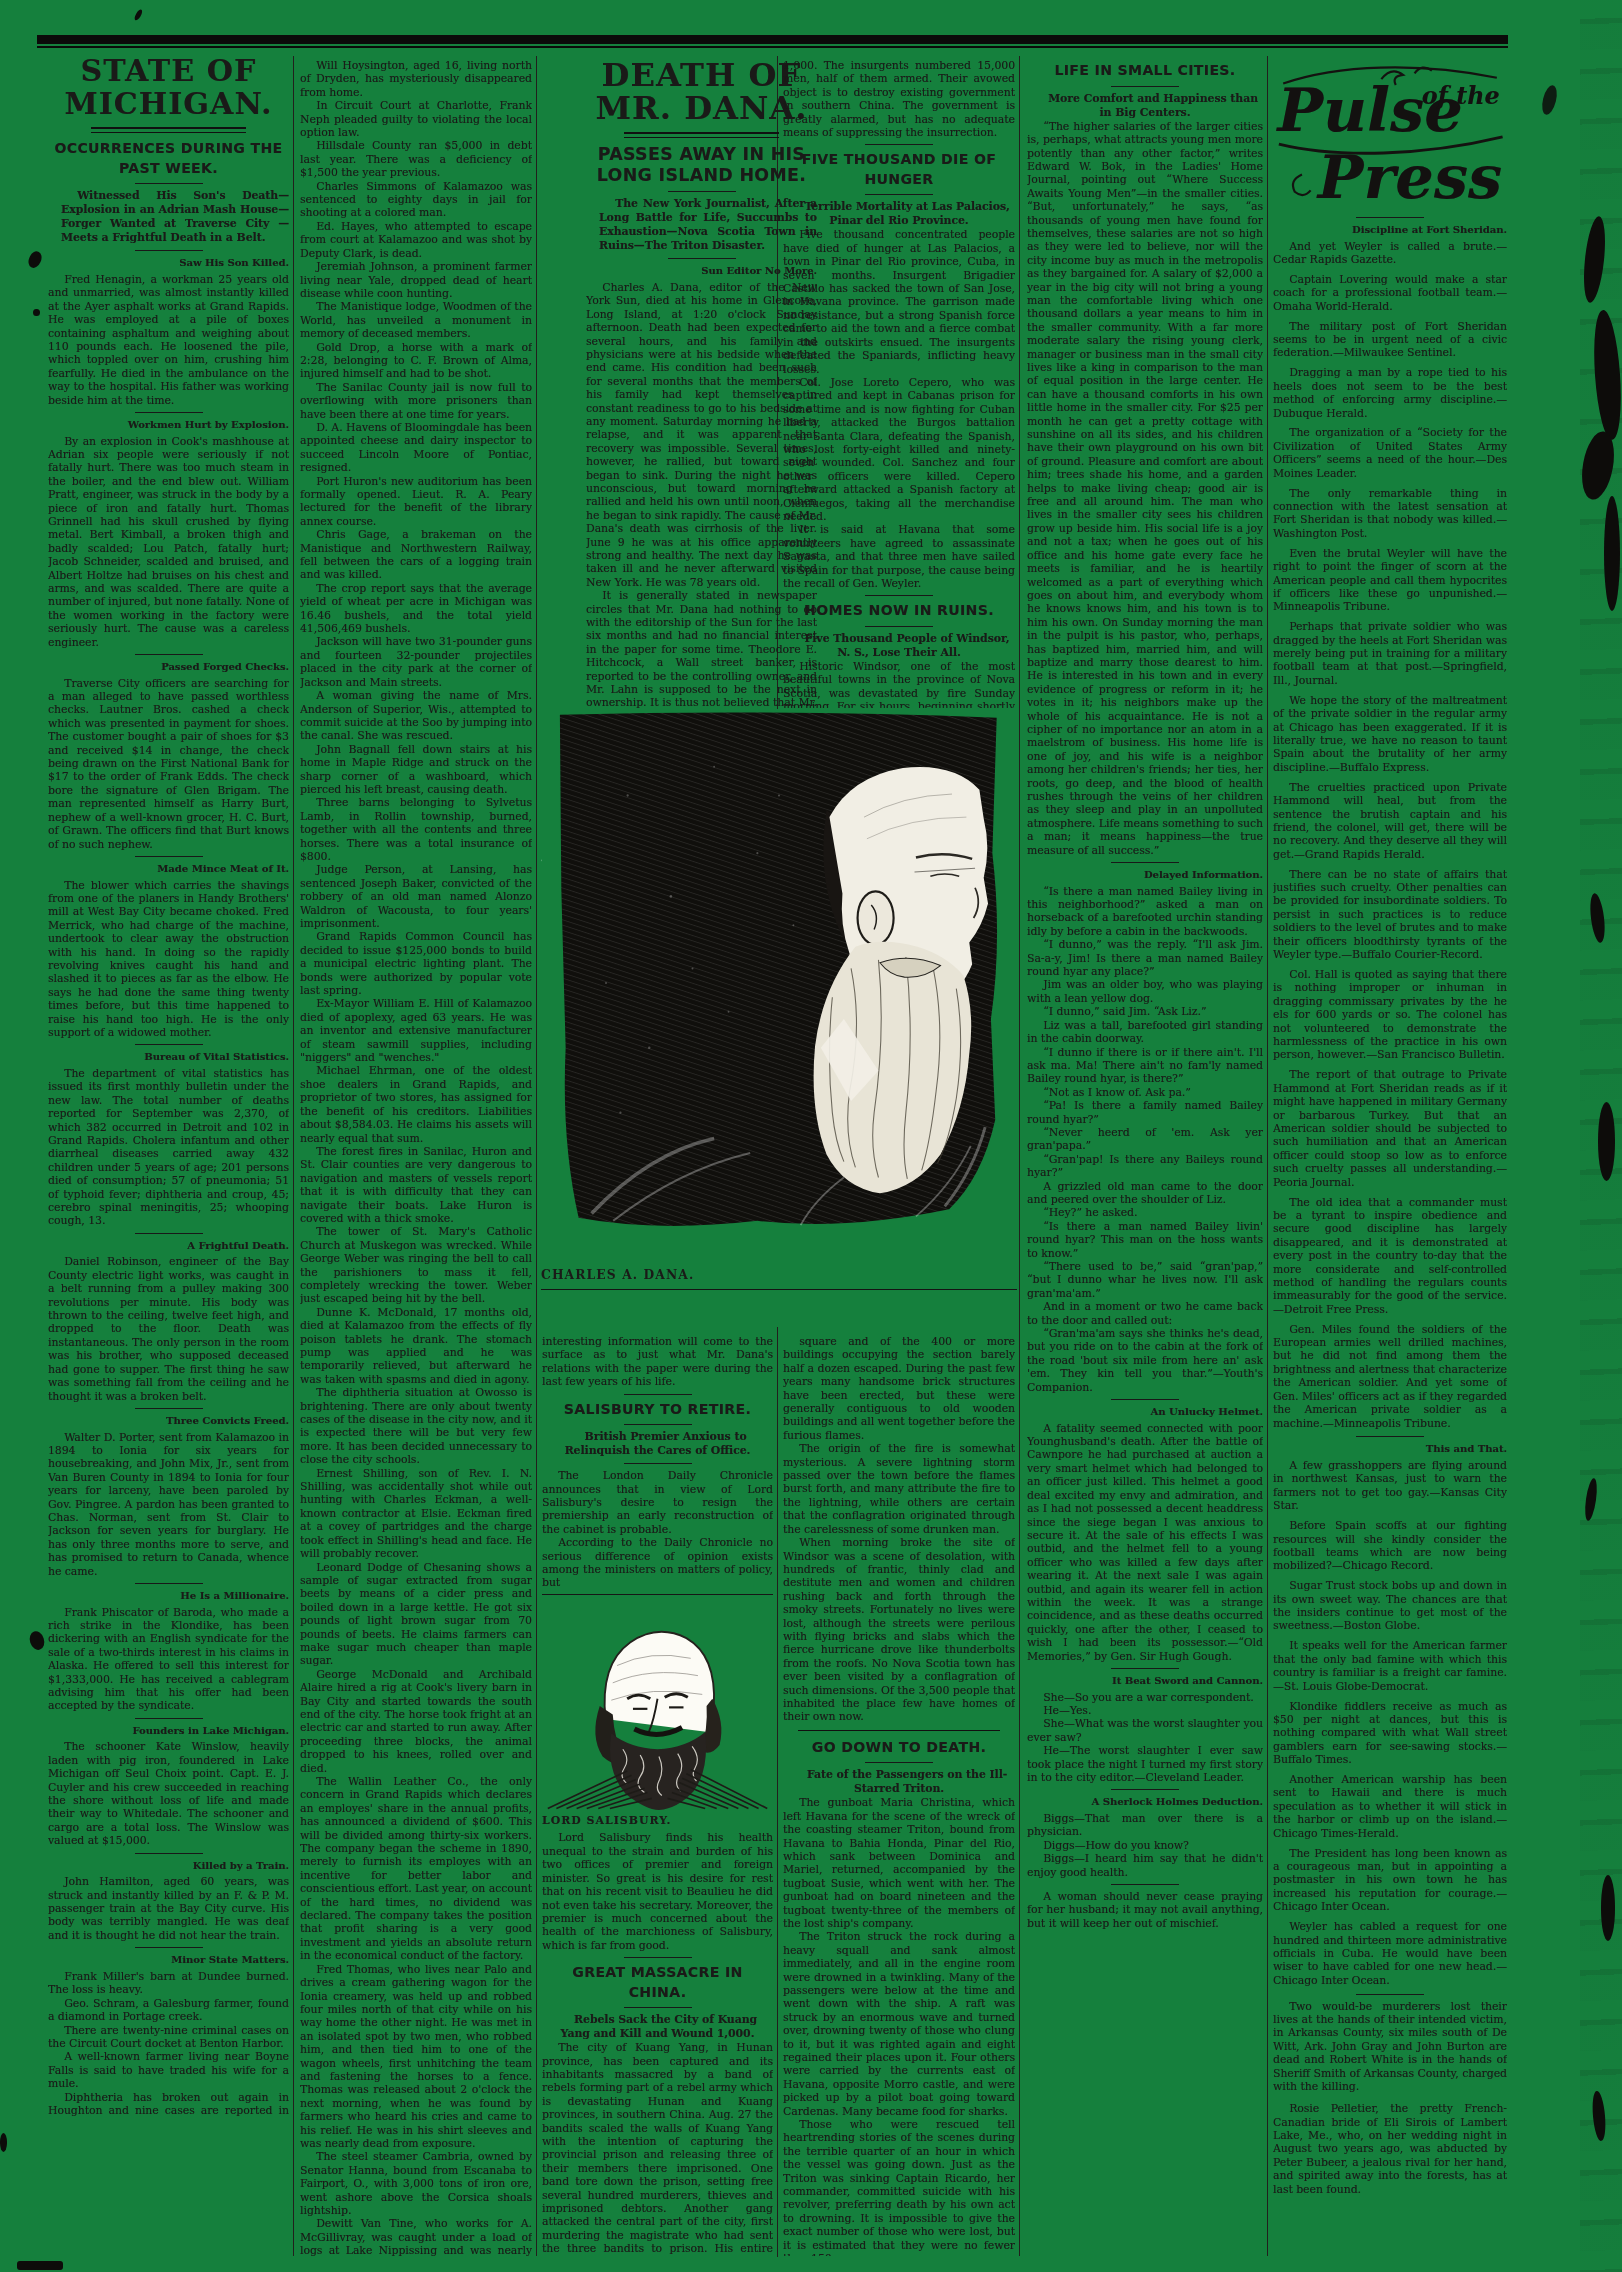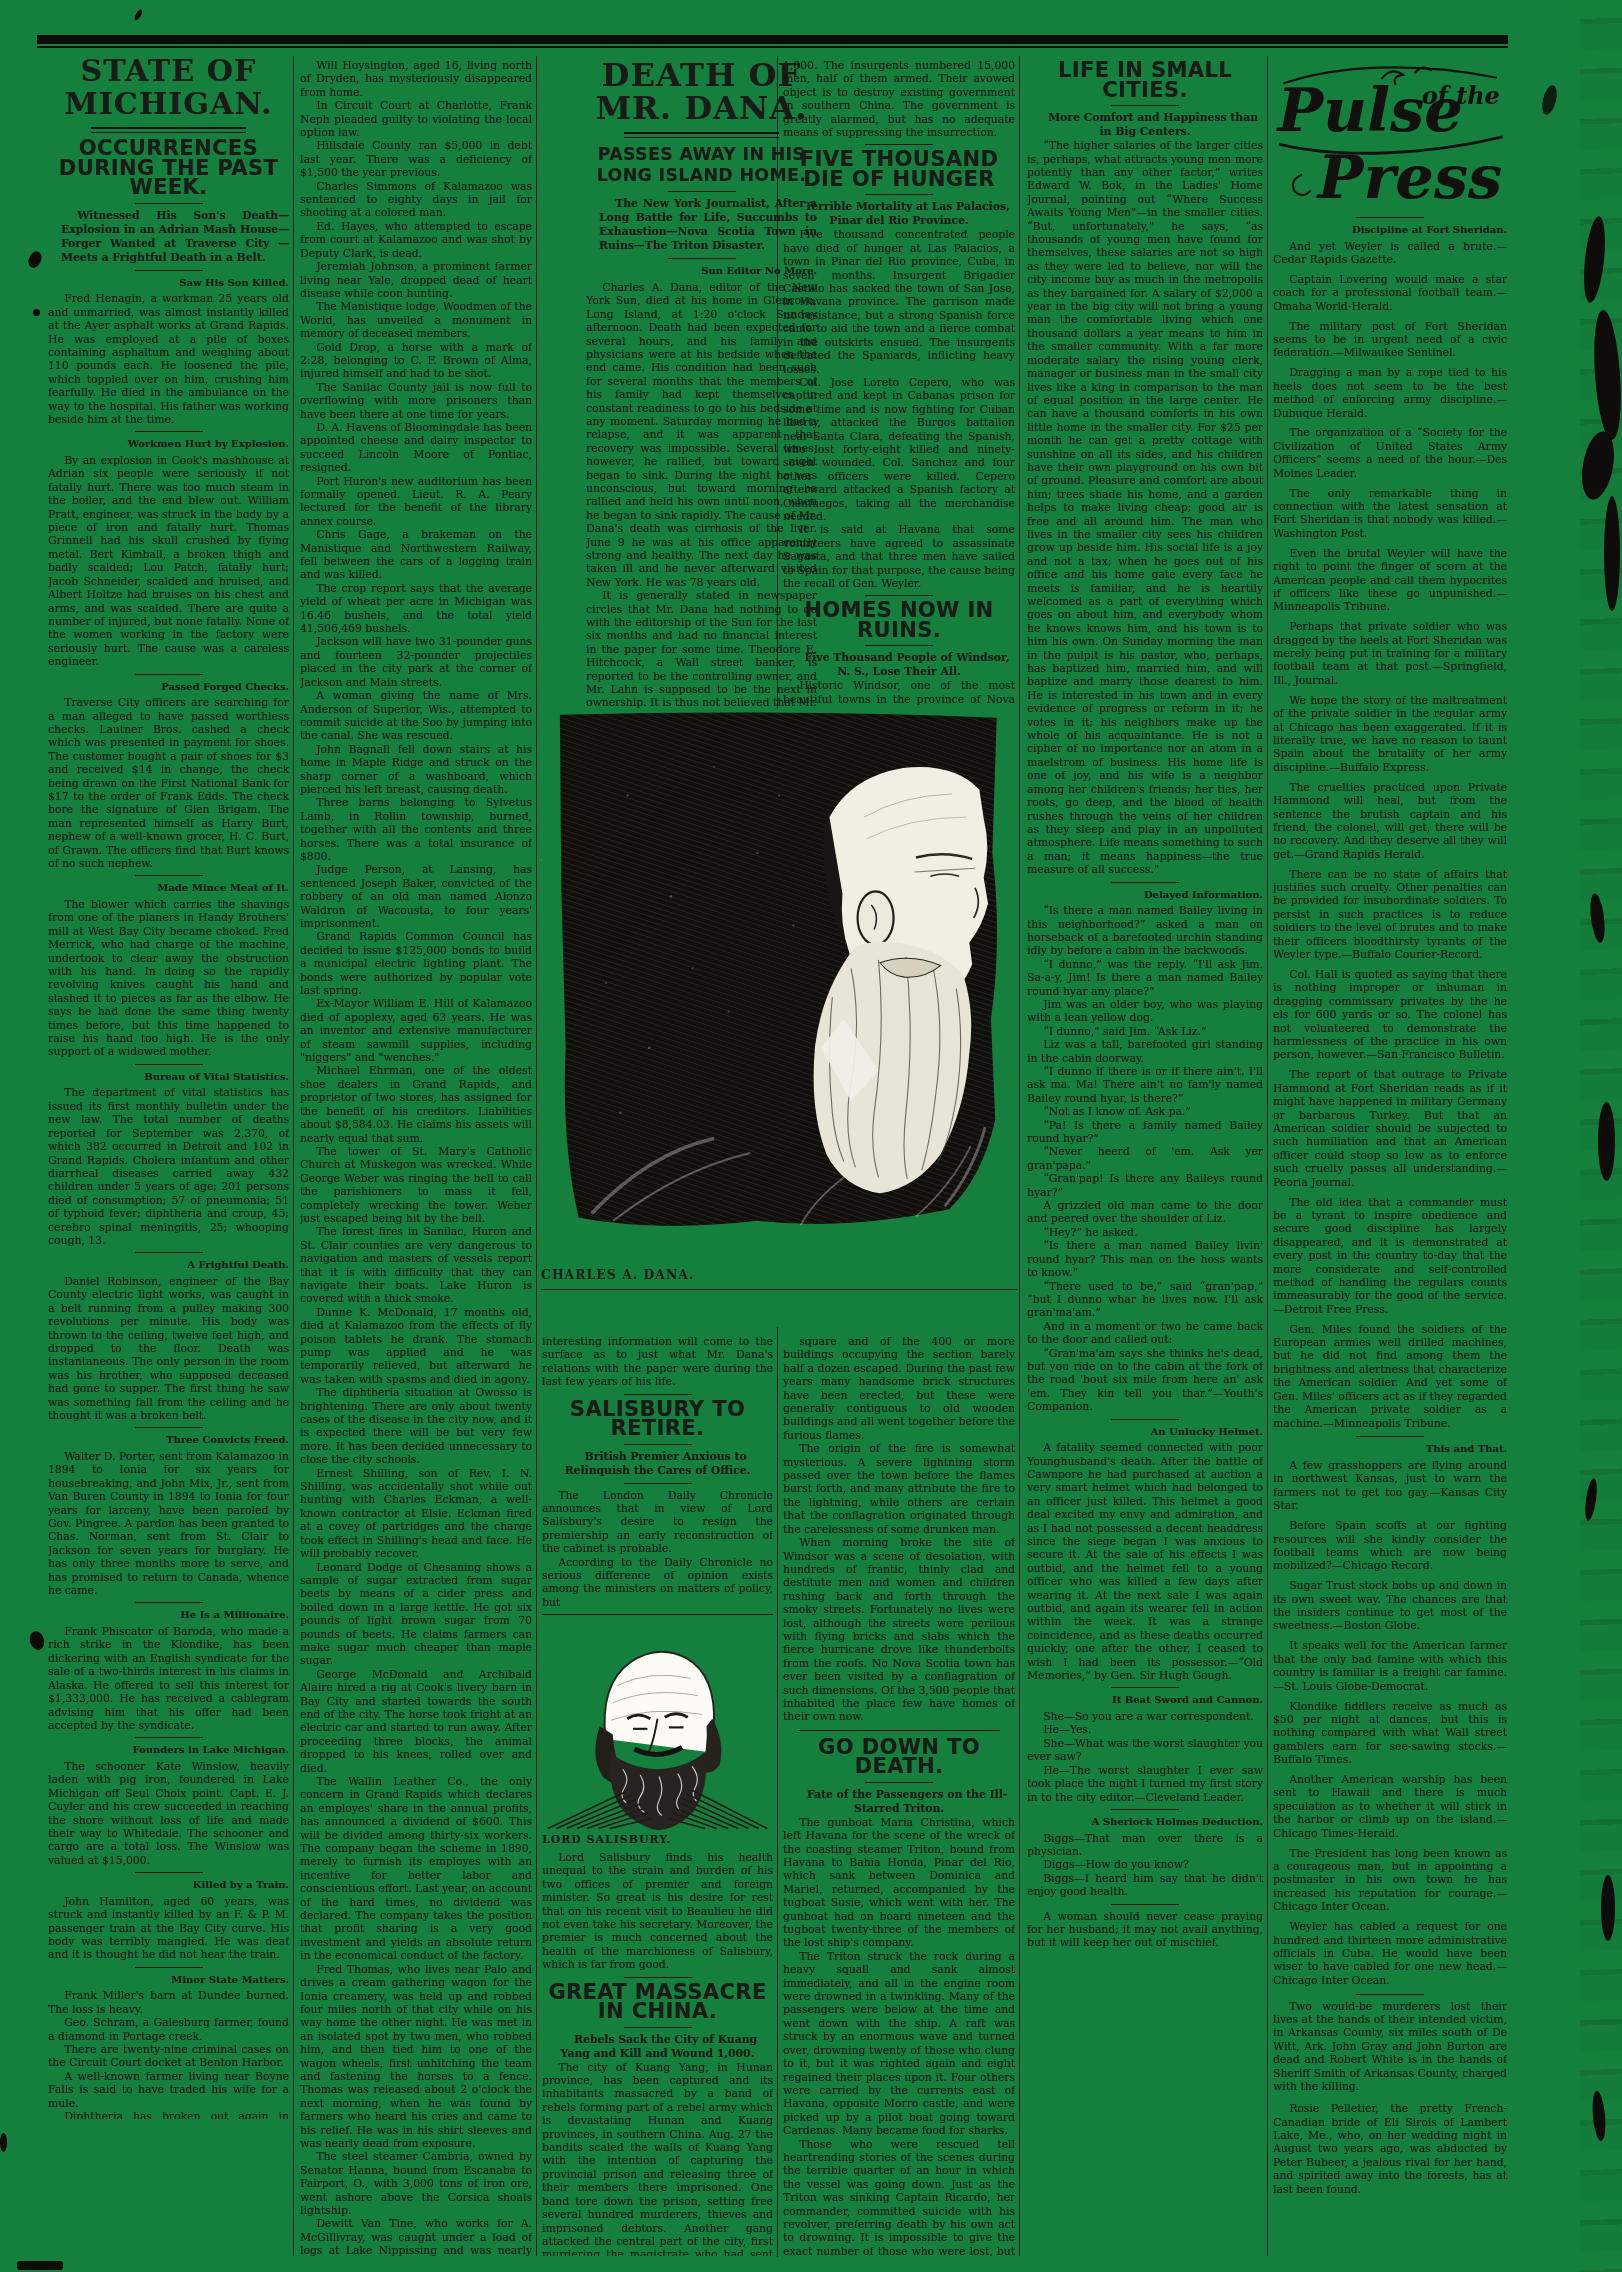--- a/index.html
+++ b/index.html
@@ -5,21 +5,21 @@
   html,body{margin:0;padding:0;background:#e8e6df;}
   #page{position:relative;width:1622px;height:2273px;background:#15803d;overflow:hidden;
         font-family:"DejaVu Serif","Liberation Serif",serif;color:#1a1a18;}
   .col{position:absolute;font-size:10.8px;line-height:13.4px;text-align:justify;overflow:hidden;
        text-shadow:0.2px 0.2px 0 rgba(25,23,20,.4);}
   .col p{margin:0;text-indent:1.5em;}
   p.noind{text-indent:0;}
   .h-big{font-weight:bold;font-size:30px;line-height:33px;letter-spacing:1.1px;text-align:center;margin:1.4px 0 0;text-indent:0;}
   .h-sans{font-family:"DejaVu Sans","Liberation Sans",sans-serif;font-weight:bold;font-size:17.3px;line-height:21px;
           letter-spacing:0.4px;text-align:center;margin:2.2px 0;text-indent:0;}
-  .h-sans.sm{font-size:21px;line-height:19.5px;}
+  .h-sans.sm{font-size:14px;line-height:19.5px;}
   .cross{font-weight:bold;font-size:10px;line-height:14.4px;text-align:right;margin:2.2px 0 2.2px;text-indent:0;}
   .deck-h{font-weight:bold;font-size:10.8px;line-height:14px;text-align:justify;padding-left:13px;text-indent:-13px;margin:2.9px 0;}
   .deck-c{font-weight:bold;font-size:10.8px;line-height:14px;text-align:center;margin:2.9px 0;text-indent:0;}
   hr{border:none;margin:5.8px auto;}
   .sep-sm{border-top:1.4px solid #181818;width:68px;margin:5px auto;}
   .sep-dbl{border-top:2.2px solid #101010;border-bottom:1.1px solid #101010;height:2.9px;width:155px;margin:6.5px auto;}
   .sep-wide{border-top:1.8px solid #101010;width:202px;margin:6.5px auto;}
   .vrule{position:absolute;width:1.4px;background:#22201d;}
   .bar{position:absolute;background:#0b0b0a;}
   figure{margin:0;}
@@ -129,22 +129,22 @@
         <p>Chris Gage, a brakeman on the Manistique and Northwestern Railway, fell between the cars of a logging train and was killed.</p>
         <p>The crop report says that the average yield of wheat per acre in Michigan was 16.46 bushels, and the total yield 41,506,469 bushels.</p>
         <p>Jackson will have two 31-pounder guns and fourteen 32-pounder projectiles placed in the city park at the corner of Jackson and Main streets.</p>
         <p>A woman giving the name of Mrs. Anderson of Superior, Wis., attempted to commit suicide at the Soo by jumping into the canal. She was rescued.</p>
         <p>John Bagnall fell down stairs at his home in Maple Ridge and struck on the sharp corner of a washboard, which pierced his left breast, causing death.</p>
         <p>Three barns belonging to Sylvetus Lamb, in Rollin township, burned, together with all the contents and three horses. There was a total insurance of $800.</p>
         <p>Judge Person, at Lansing, has sentenced Joseph Baker, convicted of the robbery of an old man named Alonzo Waldron of Wacousta, to four years' imprisonment.</p>
         <p>Grand Rapids Common Council has decided to issue $125,000 bonds to build a municipal electric lighting plant. The bonds were authorized by popular vote last spring.</p>
         <p>Ex-Mayor William E. Hill of Kalamazoo died of apoplexy, aged 63 years. He was an inventor and extensive manufacturer of steam sawmill supplies, including "niggers" and "wenches."</p>
         <p>Michael Ehrman, one of the oldest shoe dealers in Grand Rapids, and proprietor of two stores, has assigned for the benefit of his creditors. Liabilities about $8,584.03. He claims his assets will nearly equal that sum.</p>
+        <p>The forest fires in Sanilac, Huron and St. Clair counties are very dangerous to navigation and masters of vessels report that it is with difficulty that they can navigate their boats. Lake Huron is covered with a thick smoke.</p>
         <p>The tower of St. Mary's Catholic Church at Muskegon was wrecked. While George Weber was ringing the bell to call the parishioners to mass it fell, completely wrecking the tower. Weber just escaped being hit by the bell.</p>
-        <p>The forest fires in Sanilac, Huron and St. Clair counties are very dangerous to navigation and masters of vessels report that it is with difficulty that they can navigate their boats. Lake Huron is covered with a thick smoke.</p>
         <p>Dunne K. McDonald, 17 months old, died at Kalamazoo from the effects of fly poison tablets he drank. The stomach pump was applied and he was temporarily relieved, but afterward he was taken with spasms and died in agony.</p>
         <p>The diphtheria situation at Owosso is brightening. There are only about twenty cases of the disease in the city now, and it is expected there will be but very few more. It has been decided unnecessary to close the city schools.</p>
         <p>Ernest Shilling, son of Rev. I. N. Shilling, was accidentally shot while out hunting with Charles Eckman, a well-known contractor at Elsie. Eckman fired at a covey of partridges and the charge took effect in Shilling's head and face. He will probably recover.</p>
         <p>Leonard Dodge of Chesaning shows a sample of sugar extracted from sugar beets by means of a cider press and boiled down in a large kettle. He got six pounds of light brown sugar from 70 pounds of beets. He claims farmers can make sugar much cheaper than maple sugar.</p>
         <p>George McDonald and Archibald Alaire hired a rig at Cook's livery barn in Bay City and started towards the south end of the city. The horse took fright at an electric car and started to run away. After proceeding three blocks, the animal dropped to his knees, rolled over and died.</p>
         <p>The Wallin Leather Co., the only concern in Grand Rapids which declares an employes' share in the annual profits, has announced a dividend of $600. This will be divided among thirty-six workers. The company began the scheme in 1890, merely to furnish its employes with an incentive for better labor and conscientious effort. Last year, on account of the hard times, no dividend was declared. The company takes the position that profit sharing is a very good investment and yields an absolute return in the economical conduct of the factory.</p>
         <p>Fred Thomas, who lives near Palo and drives a cream gathering wagon for the Ionia creamery, was held up and robbed four miles north of that city while on his way home the other night. He was met in an isolated spot by two men, who robbed him, and then tied him to one of the wagon wheels, first unhitching the team and fastening the horses to a fence. Thomas was released about 2 o'clock the next morning, when he was found by farmers who heard his cries and came to his relief. He was in his shirt sleeves and was nearly dead from exposure.</p>
         <p>The steel steamer Cambria, owned by Senator Hanna, bound from Escanaba to Fairport, O., with 3,000 tons of iron ore, went ashore above the Corsica shoals lightship.</p>
         <p>Dewitt Van Tine, who works for A. McGillivray, was caught under a load of logs at Lake Nippissing and was nearly crushed to death. Although badly hurt the doctor thinks he will recover.</p>
       </div>

